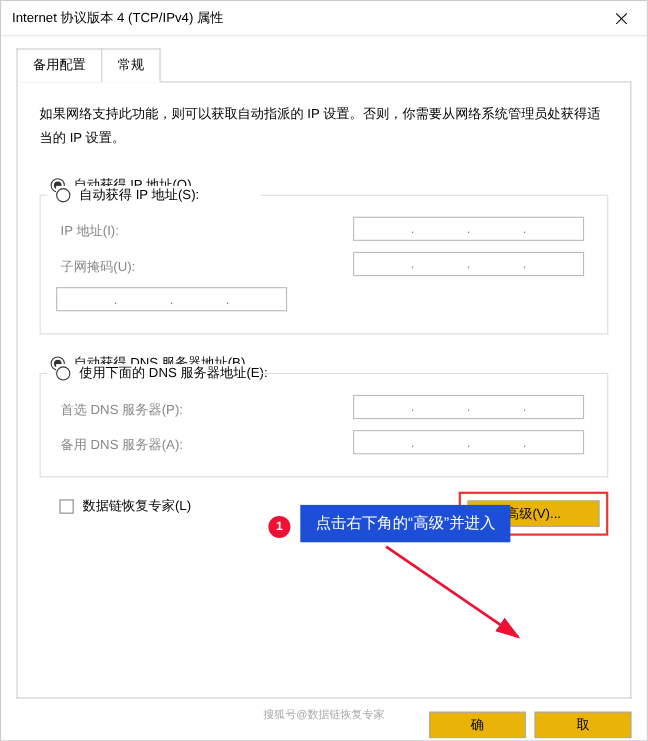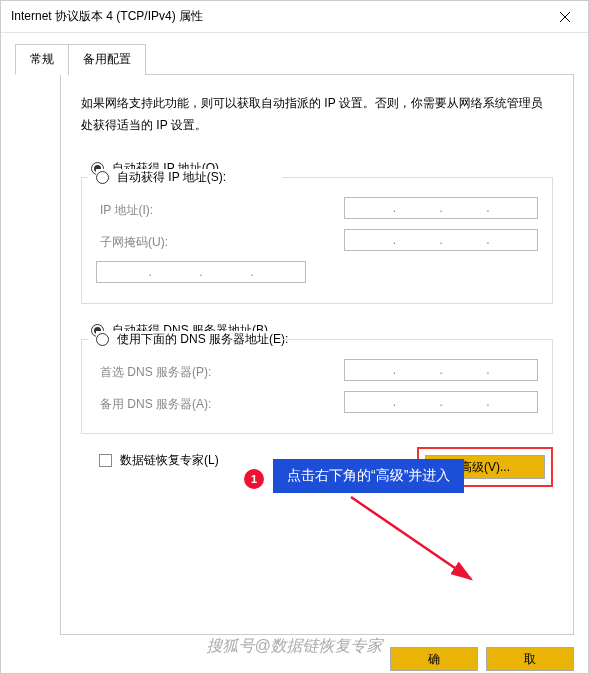--- a/index.html
+++ b/index.html
@@ -62,21 +62,20 @@
   }
   .tab.active {
     background: #fff;
     border-bottom: 1px solid #fff;
   }
   .panel {
     border: 1px solid #ccc;
     border-top: none;
     padding: 18px 20px 20px 20px;
     min-height: 560px;
-    margin-left: 45px;
   }
   .description {
     line-height: 1.8;
     margin-bottom: 24px;
   }
   .radio-row {
     display: flex;
     align-items: center;
     margin: 8px 0;
     padding-left: 10px;
@@ -218,23 +217,22 @@
     top: 458px;
     z-index: 4;
     pointer-events: none;
   }
   .watermark {
     position: absolute;
     bottom: 16px;
     left: 50%;
     transform: translateX(-50%);
     color: #aaa;
-    font-size: 16px;
+    font-size: 10px;
     z-index: 10;
-    font-style: italic;
   }
   .gb-head {
     position: relative;
     margin-top: -18px;
     margin-bottom: 6px;
   }
 </style>
 </head>
 <body>
 
@@ -246,22 +244,22 @@
       <svg width="10" height="10" viewBox="0 0 10 10">
           <line x1="0" y1="0" x2="10" y2="10" stroke="#000" stroke-width="1"></line>
           <line x1="10" y1="0" x2="0" y2="10" stroke="#000" stroke-width="1"></line>
         </svg>
     </div>
   </div>
 
   <div class="content">
 
     <div class="tabs">
+      <div class="tab inactive">备用配置</div>
       <div class="tab active">常规</div>
-      <div class="tab inactive">备用配置</div>
     </div>
 
     <div class="panel">
 
       <div class="description">如果网络支持此功能，则可以获取自动指派的 IP 设置。否则，你需要从网络系统管理员处获得适当的 IP 设置。</div>
 
       <div class="radio-row">
         <span class="radio checked"></span>
         <span>自动获得 IP 地址(O)</span>
       </div>

